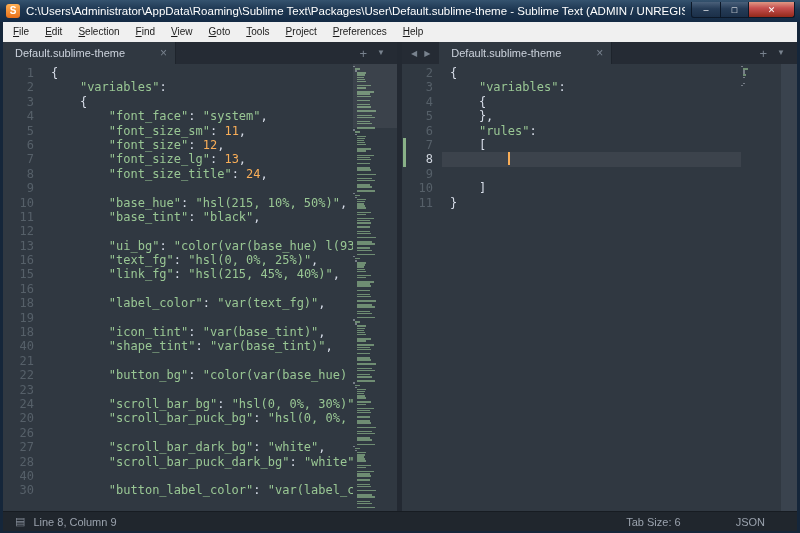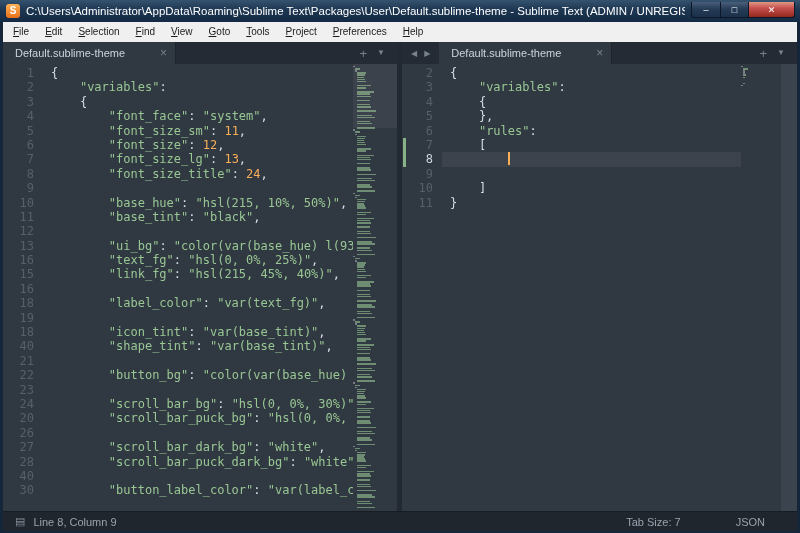--- a/index.html
+++ b/index.html
@@ -798,17 +798,17 @@
       </div>
     </div>
   </div>
 
   <div class="statusbar">
     <div class="status-left">
       <span class="panel-icon">▤</span>
       <span>Line 8, Column 9</span>
     </div>
     <div class="status-right">
-      <span>Tab Size: 7</span>
+      <span>Tab Size: 6</span>
       <span>JSON</span>
     </div>
   </div>
 </div>
 
 </body></html>

